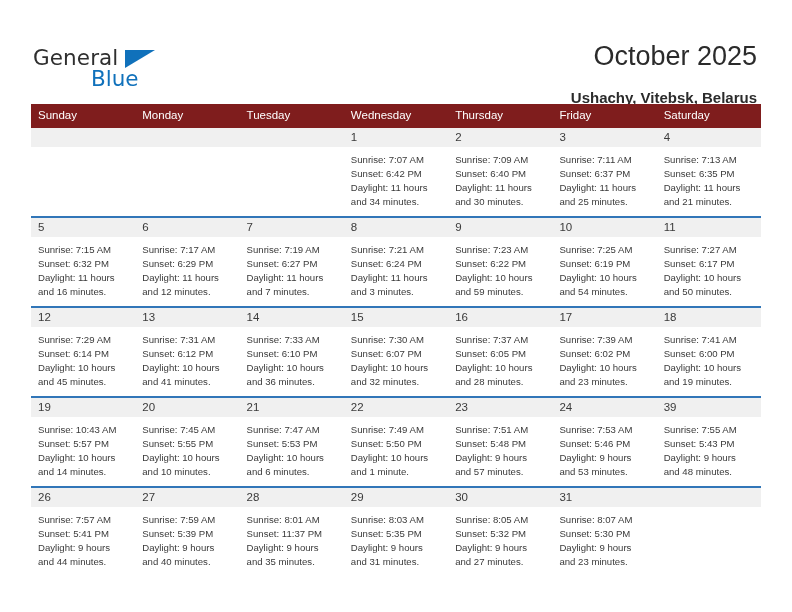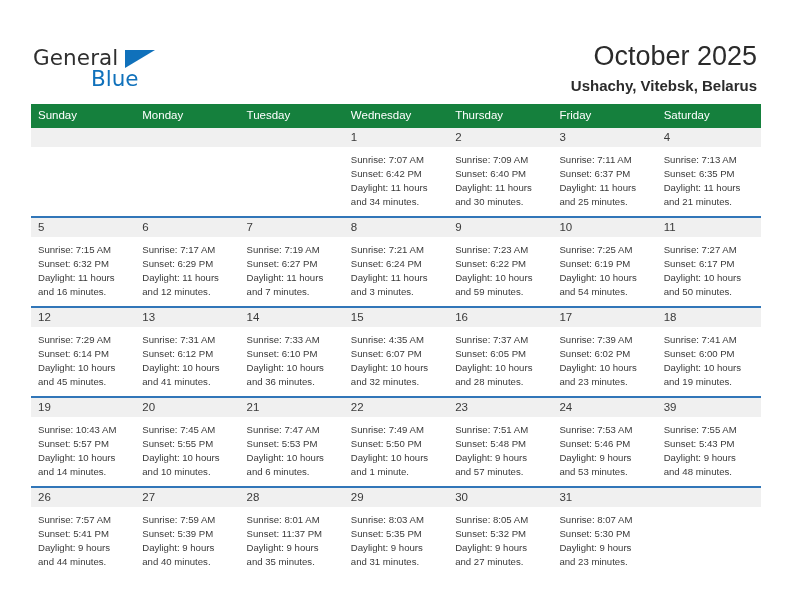--- a/index.html
+++ b/index.html
@@ -73,42 +73,42 @@
     text-align: right;
   }
   .cal-title {
     font-size: 27px;
     font-weight: 400;
     color: #2b2b2b;
     line-height: 1.15;
     white-space: nowrap;
   }
   .cal-subtitle {
-    margin-top: 5px;
+    margin-top: 17px;
     font-size: 15px;
     font-weight: 700;
     color: #2b2b2b;
     line-height: 1.15;
     white-space: nowrap;
   }
 
   
   .calendar {
     position: absolute;
     left: 31px;
     top: 104px;
     width: 730px;
   }
   table.cal {
     width: 730px;
     border-collapse: collapse;
     table-layout: fixed;
   }
   table.cal th {
-    background: #15803d;
+    background: #7f1d1d;
     color: #ffffff;
     font-size: 11.5px;
     font-weight: 400;
     text-align: left;
     padding: 6px 0 6px 7px;
     height: 22px;
     line-height: 1;
   }
   table.cal td {
     vertical-align: top;
@@ -367,21 +367,21 @@
                   <div>Sunset: 6:10 PM</div>
                   <div>Daylight: 10 hours</div>
                   <div>and 36 minutes.</div>
                 </div>
               </div>
             </td>
             <td>
               <div class="cell">
                 <div class="daynum">15</div>
                 <div class="details">
-                  <div>Sunrise: 4:35 AM</div>
+                  <div>Sunrise: 7:30 AM</div>
                   <div>Sunset: 6:07 PM</div>
                   <div>Daylight: 10 hours</div>
                   <div>and 32 minutes.</div>
                 </div>
               </div>
             </td>
             <td>
               <div class="cell">
                 <div class="daynum">16</div>
                 <div class="details">

